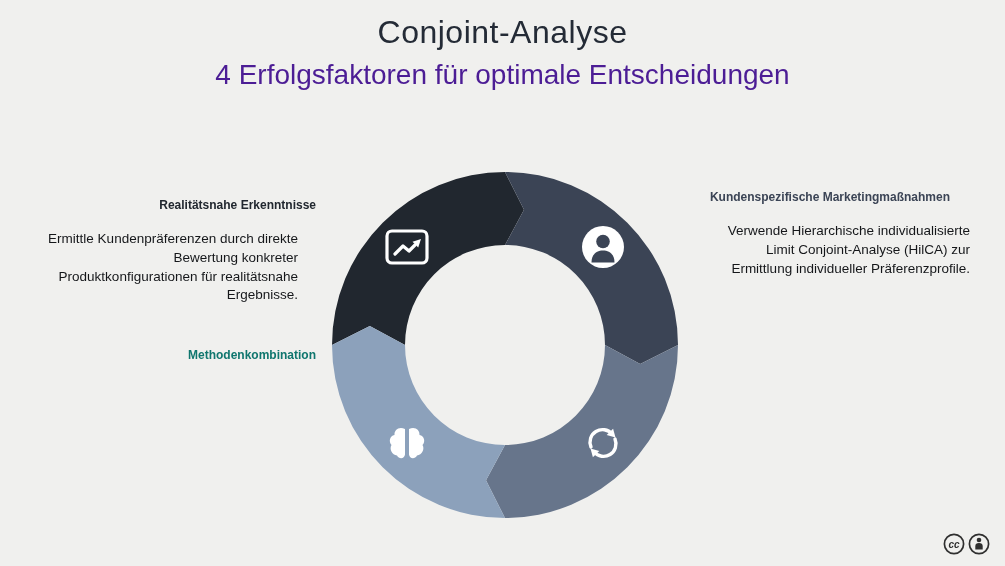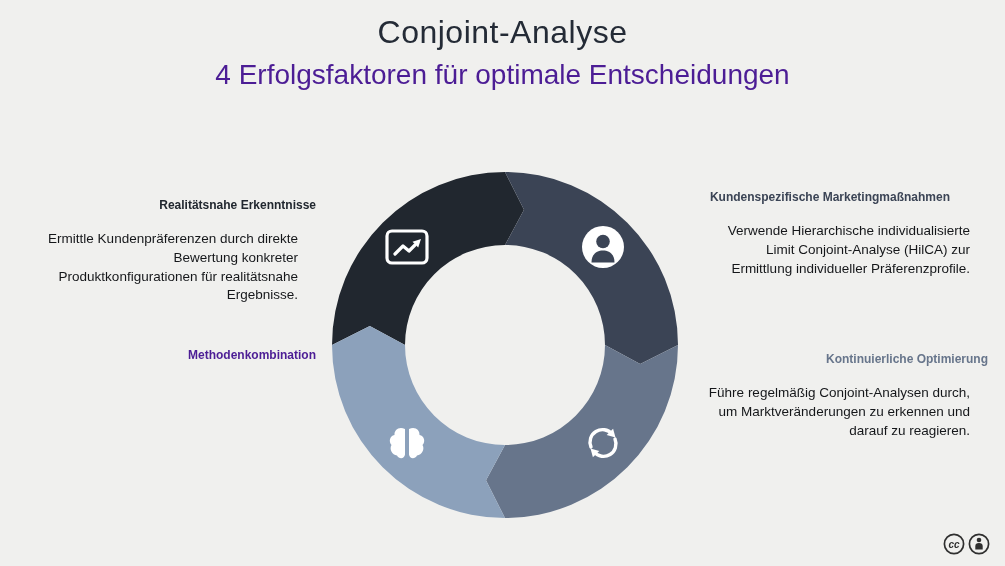--- a/index.html
+++ b/index.html
@@ -61,26 +61,24 @@
     <h3 style="color: rgb(33, 39, 47);">Realitätsnahe Erkenntnisse</h3>
     <p style="color: rgb(21, 23, 26);">Ermittle Kundenpräferenzen durch direkte Bewertung konkreter Produktkonfigurationen für realitätsnahe Ergebnisse.</p>
   </div>
 
   <div class="factor f-right f2">
     <h3 style="color: rgb(59, 68, 85);">Kundenspezifische Marketingmaßnahmen</h3>
     <p style="color: rgb(21, 23, 26);">Verwende Hierarchische individualisierte Limit Conjoint-Analyse (HilCA) zur Ermittlung individueller Präferenzprofile.</p>
   </div>
 
   <div class="factor f-right f3">
-    <h3 style="color: rgb(103, 117, 139);">Kontinuierliche Optimierung</h3>
-    <p style="color: rgb(21, 23, 26);">Führe regelmäßig Conjoint-Analysen durch, um Marktveränderungen zu erkennen und darauf zu reagieren.</p>
   </div>
 
   <div class="factor f-left f4">
-    <h3 style="color: #4c1d95;">Methodenkombination</h3>
+    <h3 style="color: #0f766e;">Methodenkombination</h3>
   </div>
 
   <div class="ring-wrap">
     <svg viewBox="0 0 370 370">
 
       <path d="M 12,185 A 173,173 0 0 1 185,12 L 204,49.8 L 185,85 A 100,100 0 0 0 85,185 L 49.8,166 Z" fill="#21272f"></path>
 
       <path d="M 185,12 A 173,173 0 0 1 358,185 L 320.2,204 L 285,185 A 100,100 0 0 0 185,85 L 204,49.8 Z" fill="#3b4455"></path>
 
       <path d="M 358,185 A 173,173 0 0 1 185,358 L 166,320.2 L 185,285 A 100,100 0 0 0 285,185 L 320.2,204 Z" fill="#67758b"></path>

